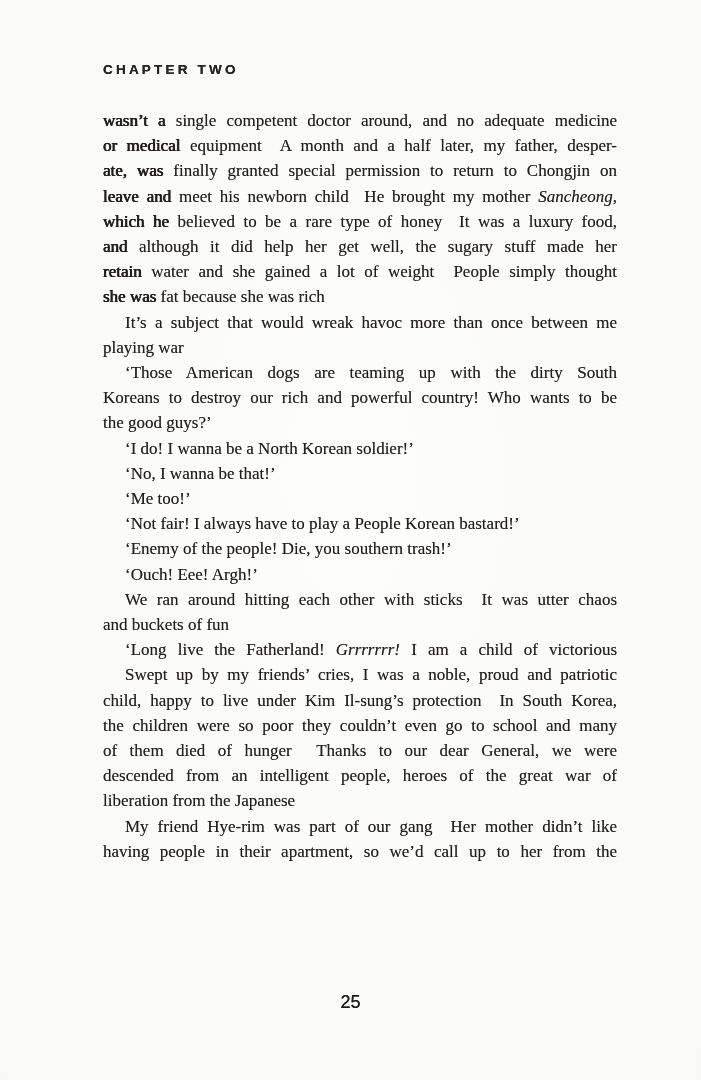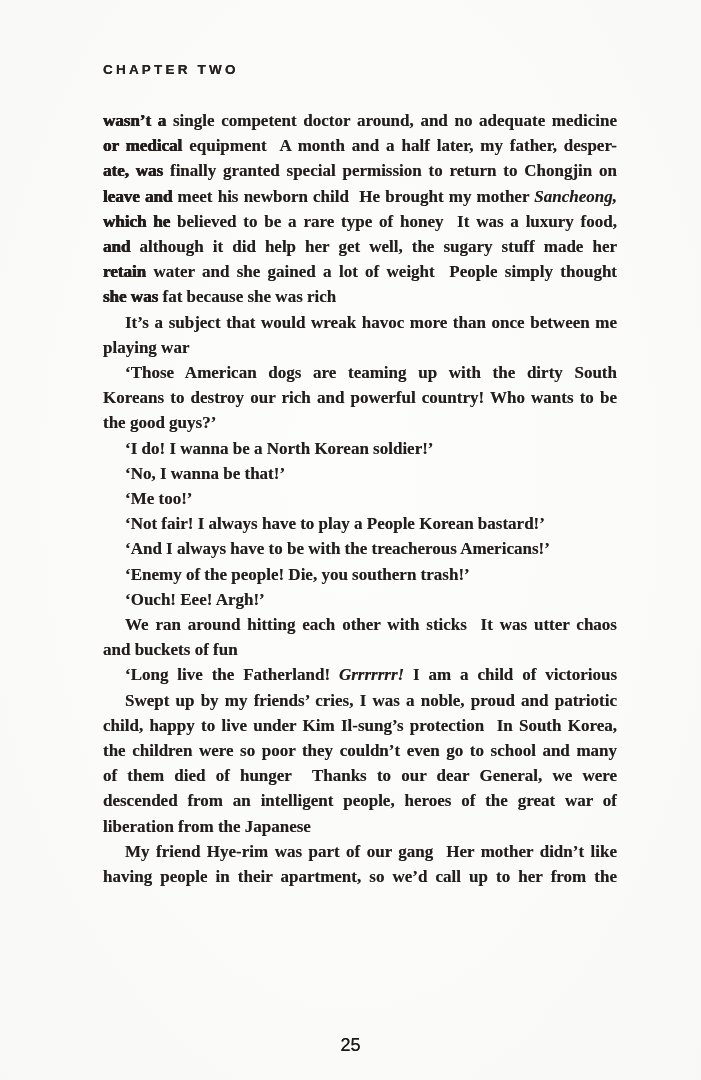--- a/index.html
+++ b/index.html
@@ -41,21 +41,20 @@
   .text-block {
     position: absolute;
     top: 108px;
     left: 103px;
     width: 514px;
     font-family: "Liberation Serif", serif;
     font-size: 17px;
     line-height: 25.2px;
     color: var(--ink);
     text-shadow: 0 0 0.35px rgba(30,26,24,0.55);
-    font-weight: bold;
   }
   .line {
     min-height: 25.2px;
   }
   .line.j {
     text-align: justify;
     text-align-last: justify;
   }
   .line.in {
     text-indent: 22px;
@@ -64,21 +63,21 @@
     font-style: italic;
   }
   .smear {
     text-shadow:
       0 0 0.35px currentColor,
       0.45px 0 0.25px rgba(20,16,14,0.8),
       -0.35px 0 0.25px rgba(20,16,14,0.6);
   }
   .page-number {
     position: absolute;
-    top: 1035px;
+    top: 992px;
     left: 0;
     width: 701px;
     text-align: center;
     font-family: "Liberation Sans", sans-serif;
     font-size: 18px;
     color: #1d1b1a;
     text-shadow: 0 0 0.3px currentColor;
   }
 </style>
 </head>
@@ -98,21 +97,20 @@
       <div class="line"><span class="smear">she was </span><span>fat because she was rich</span></div>
       <div class="line j in"><span>It’s a subject that would wreak havoc more than once between me</span></div>
       <div class="line"><span>playing war</span></div>
       <div class="line j in"><span>‘Those American dogs are teaming up with the dirty South</span></div>
       <div class="line j"><span>Koreans to destroy our rich and powerful country! Who wants to be</span></div>
       <div class="line"><span>the good guys?’</span></div>
       <div class="line in"><span>‘I do! I wanna be a North Korean soldier!’</span></div>
       <div class="line in"><span>‘No, I wanna be that!’</span></div>
       <div class="line in"><span>‘Me too!’</span></div>
       <div class="line in"><span>‘Not fair! I always have to play a People Korean bastard!’</span></div>
-      <div class="line in"><span>‘And I always have to be with the treacherous Americans!’</span></div>
       <div class="line in"><span>‘Enemy of the people! Die, you southern trash!’</span></div>
       <div class="line in"><span>‘Ouch! Eee! Argh!’</span></div>
       <div class="line j in"><span>We ran around hitting each other with sticks&nbsp; It was utter chaos</span></div>
       <div class="line"><span>and buckets of fun</span></div>
       <div class="line j in"><span>‘Long live the Fatherland! </span><span class="it">Grrrrrrr!</span><span> I am a child of victorious</span></div>
       <div class="line j in"><span>Swept up by my friends’ cries, I was a noble, proud and patriotic</span></div>
       <div class="line j"><span>child, happy to live under Kim Il-sung’s protection&nbsp; In South Korea,</span></div>
       <div class="line j"><span>the children were so poor they couldn’t even go to school and many</span></div>
       <div class="line j"><span>of them died of hunger&nbsp; Thanks to our dear General, we were</span></div>
       <div class="line j"><span>descended from an intelligent people, heroes of the great war of</span></div>

